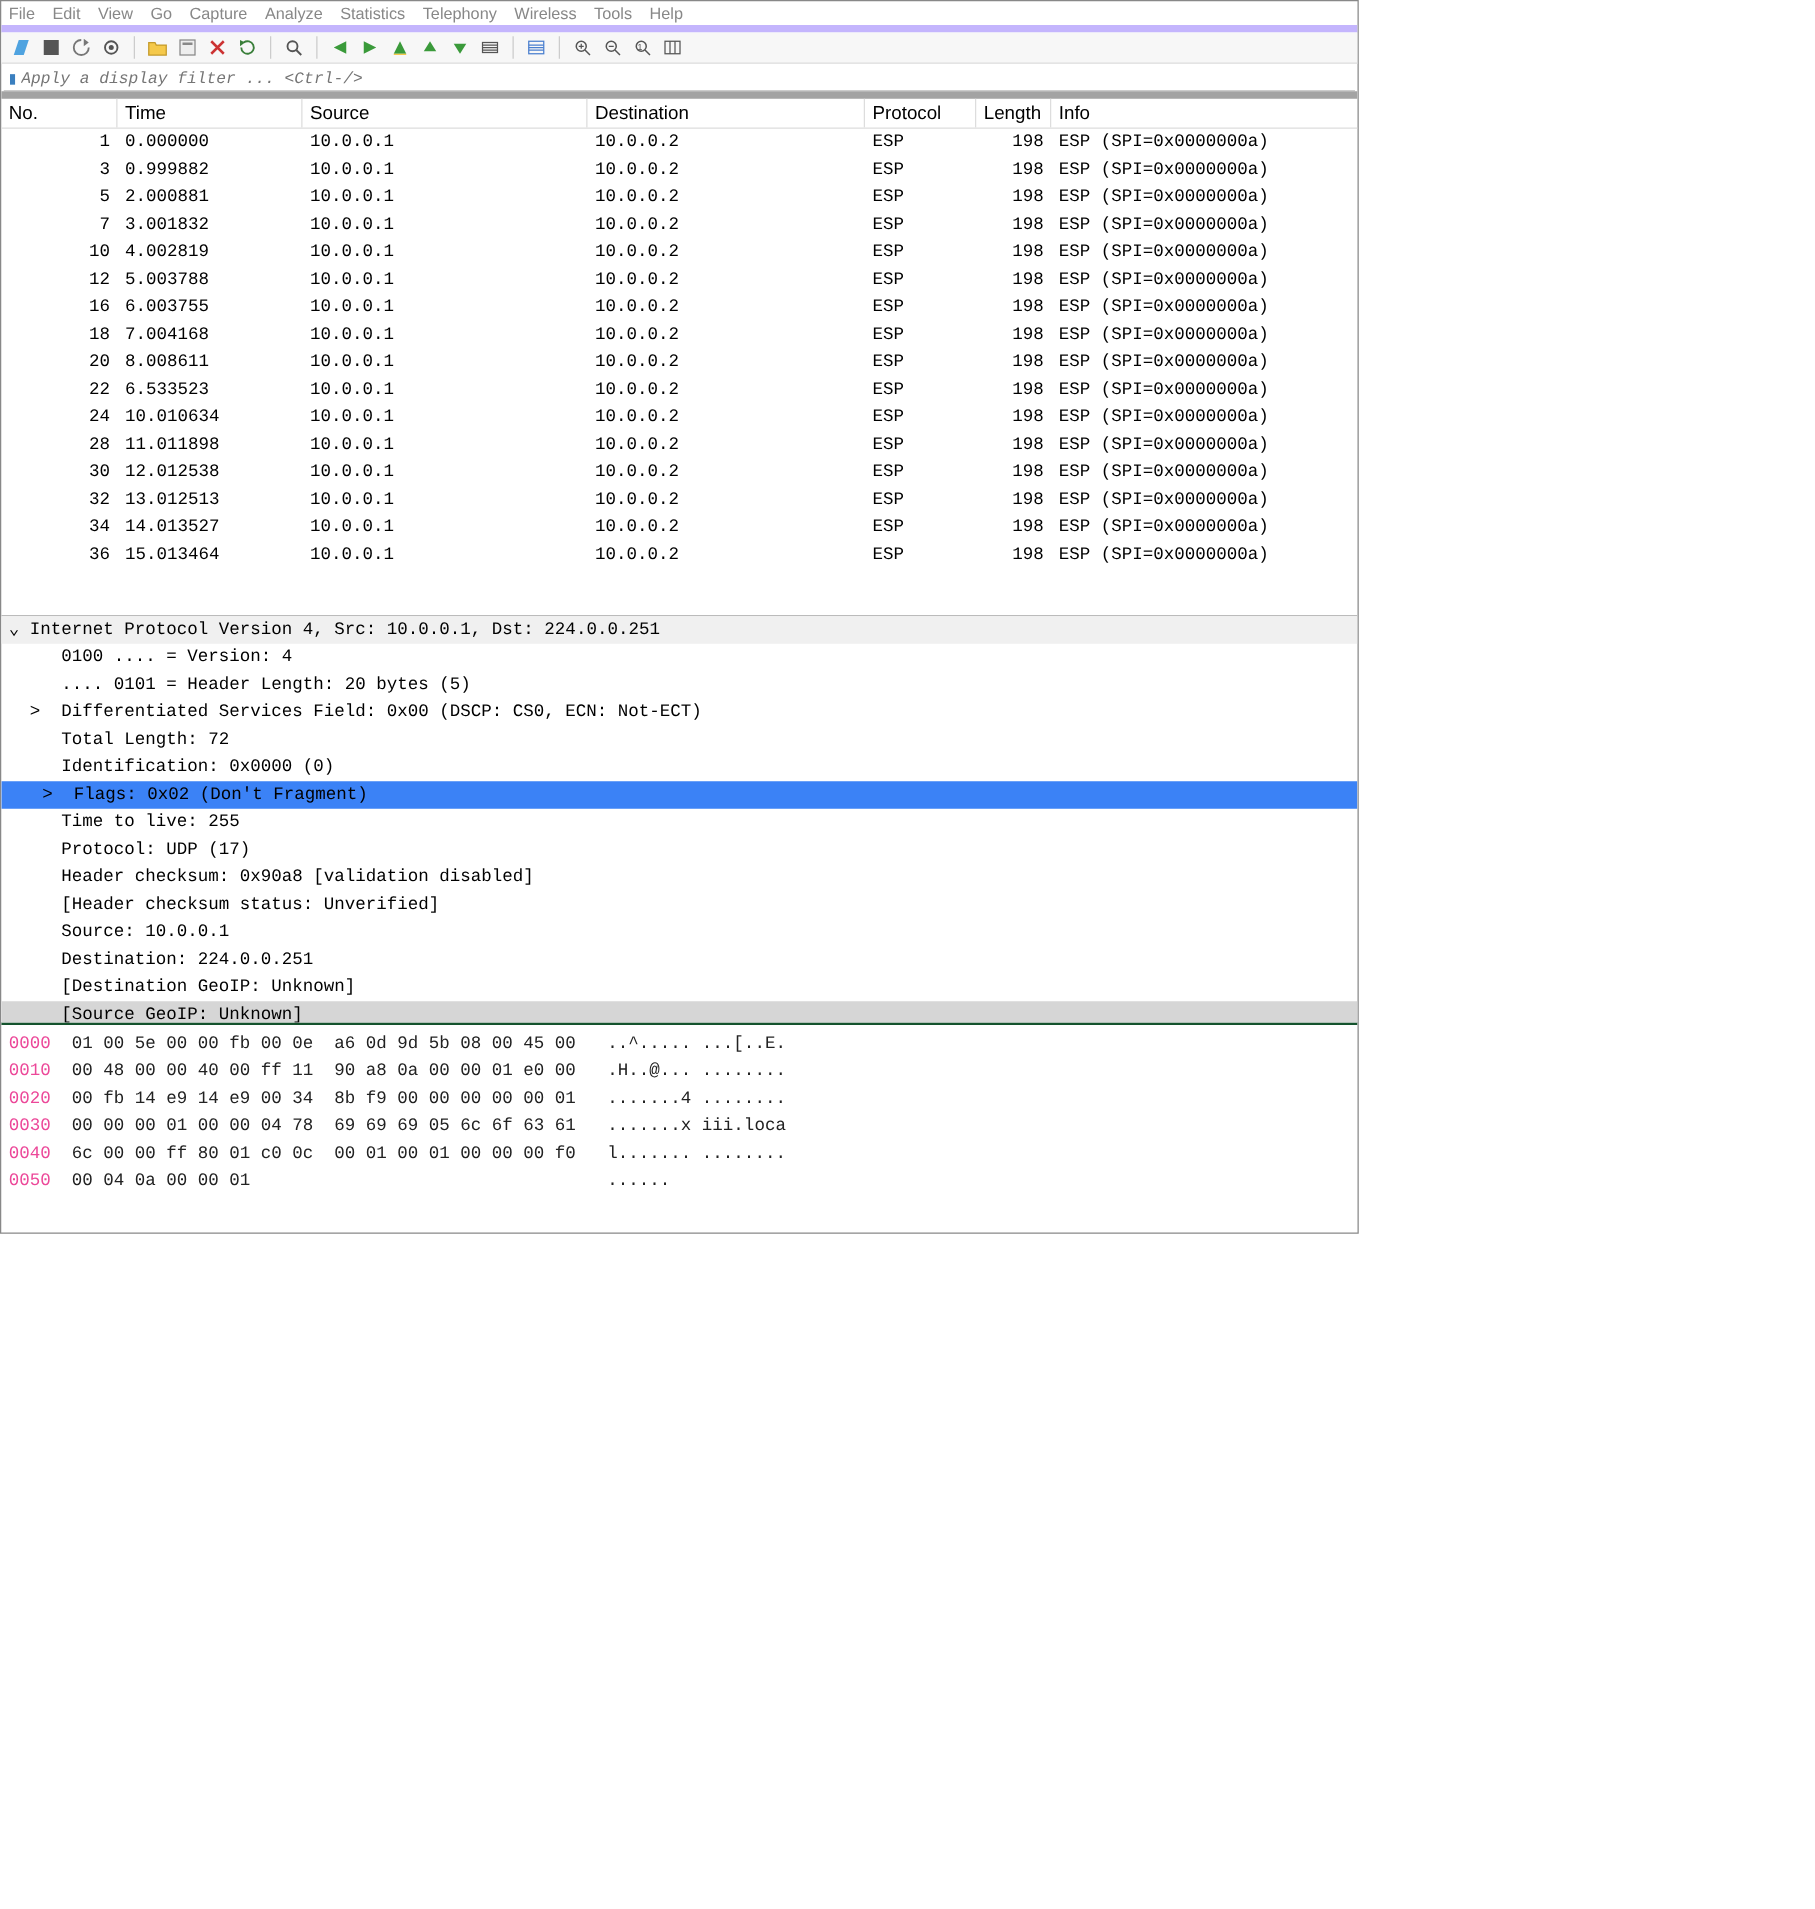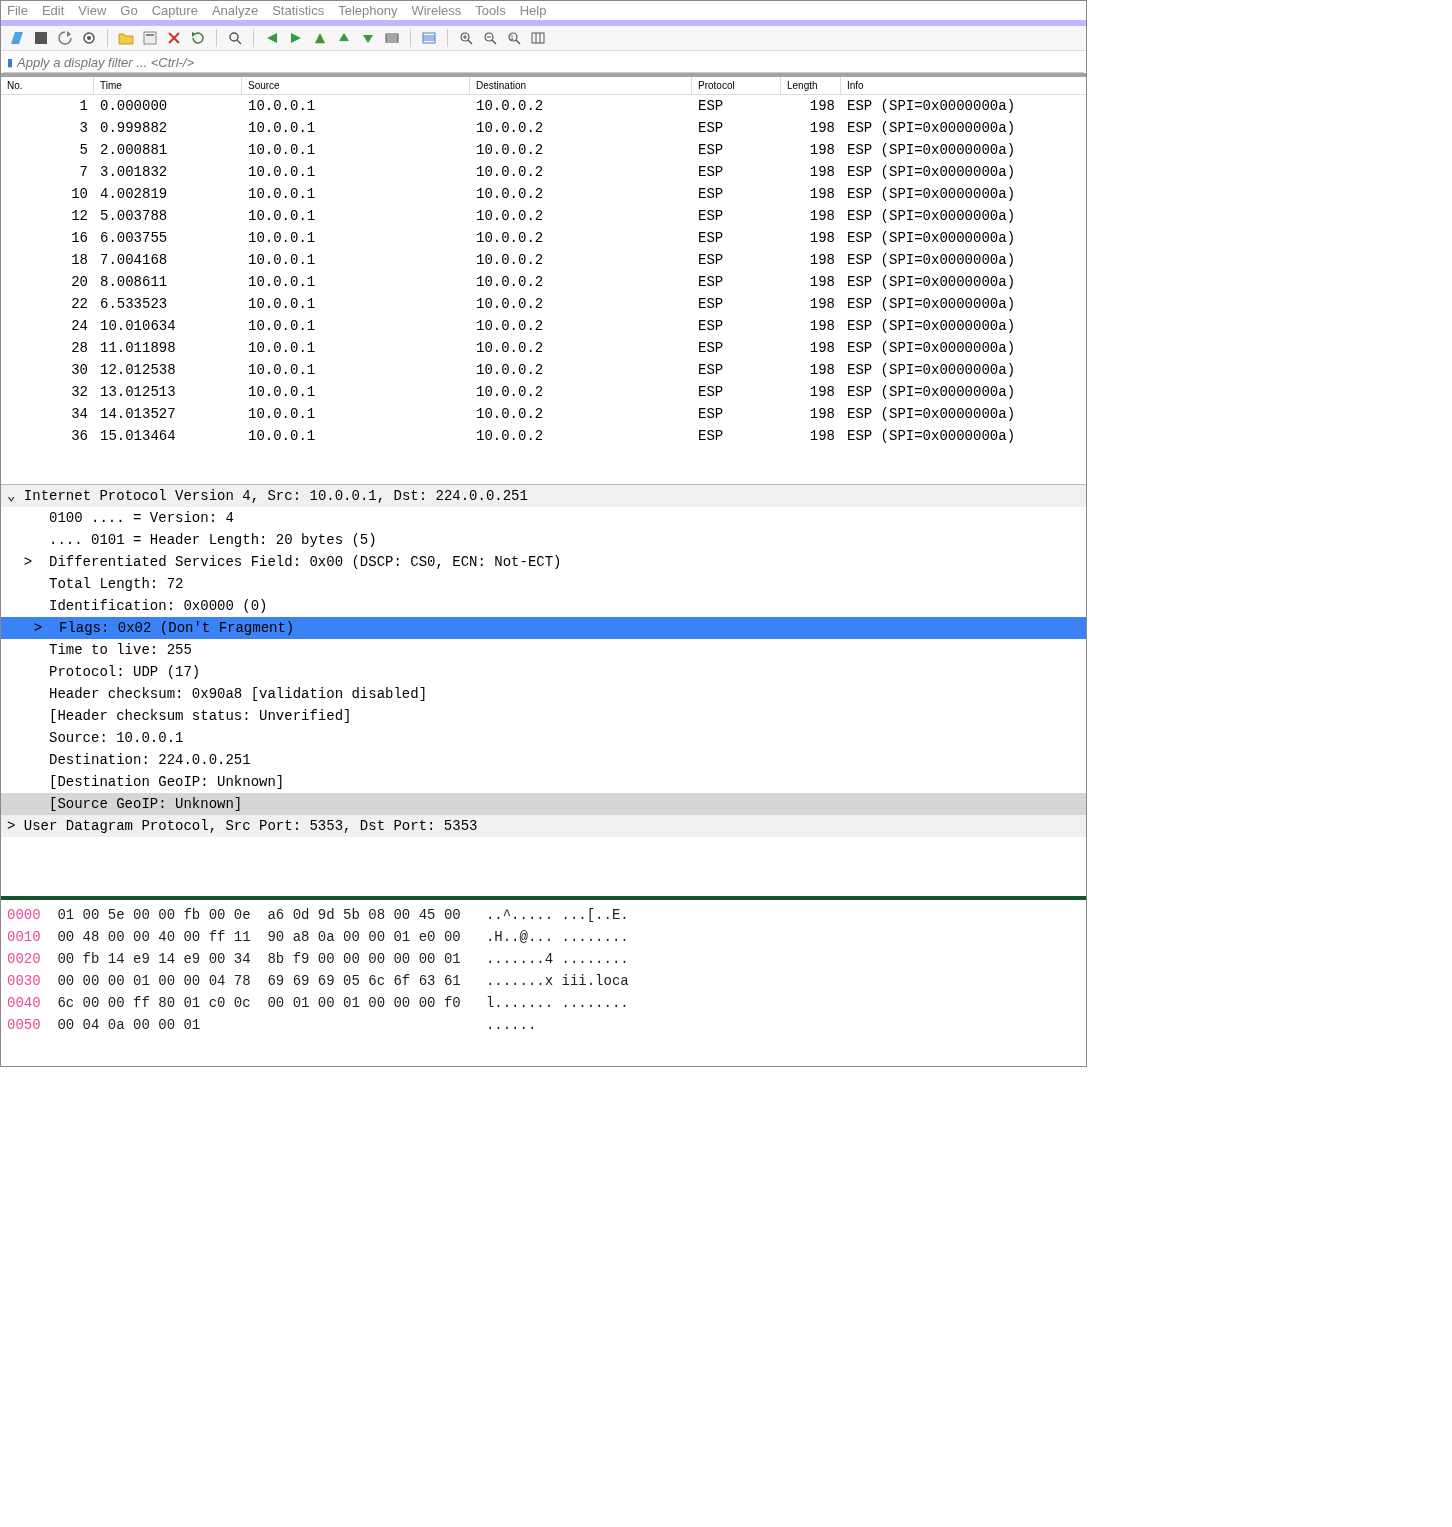--- a/index.html
+++ b/index.html
@@ -38,31 +38,31 @@
   }
   .filterbar {
     display: flex;
     align-items: center;
     border-bottom: 1px solid #ccc;
     margin: 2px 2px 0 2px;
   }
   .filterbar .fb-icon { padding: 0 4px; color: #3a7fbf; font-size: 11px; }
   .filterbar input {
     flex: 1; border: none; outline: none;
-    font-family: Liberation Sans, sans-serif; font-size: 13px;
+    font-family: Liberation Mono, monospace; font-size: 13px;
     font-style: italic; color: #888;
     padding: 2px 0;
     background: transparent;
   }
   .columns {
     display: grid;
     grid-template-columns: 93px 148px 228px 222px 89px 60px 1fr;
-    border-top: 4px solid #a3a3a3;
+    border-top: 6px solid #a3a3a3;
     border-bottom: 1px solid #ddd;
-    font-size: 10px;
+    font-size: 15px;
   }
   .columns .ch {
     border-right: 1px solid #ddd;
     padding: 3px 6px;
     white-space: nowrap;
     overflow: hidden;
   }
   .columns .ch:last-child { border-right: none; }
   .packet-list {
     font-family: Consolas, "Courier New", monospace;
@@ -77,24 +77,24 @@
     grid-template-columns: 93px 148px 228px 222px 89px 60px 1fr;
     padding: 0;
     line-height: 22px;
   }
   .prow > span { padding: 0 6px; overflow: hidden; }
   .prow .c-no { text-align: right; }
   .prow .c-len { text-align: right; }
   .details {
     font-family: Consolas, "Courier New", monospace;
     font-size: 14px;
-    border-bottom: 4px solid #14532d;
+    border-bottom: 2px solid #14532d;
     line-height: 22px;
     overflow: hidden;
-    height: 415px;
+    height: 327px;
   }
   .drow { padding: 0 0 0 6px; white-space: pre; }
   .drow.top { background: #f0f0f0; }
   .drow.hl  { background: #3b82f6; padding-left: 16px; }
   .drow.sel { background: #d6d6d6; }
   .hex {
     font-family: Consolas, "Courier New", monospace;
     font-size: 14px;
     padding: 4px 6px;
     line-height: 22px;

